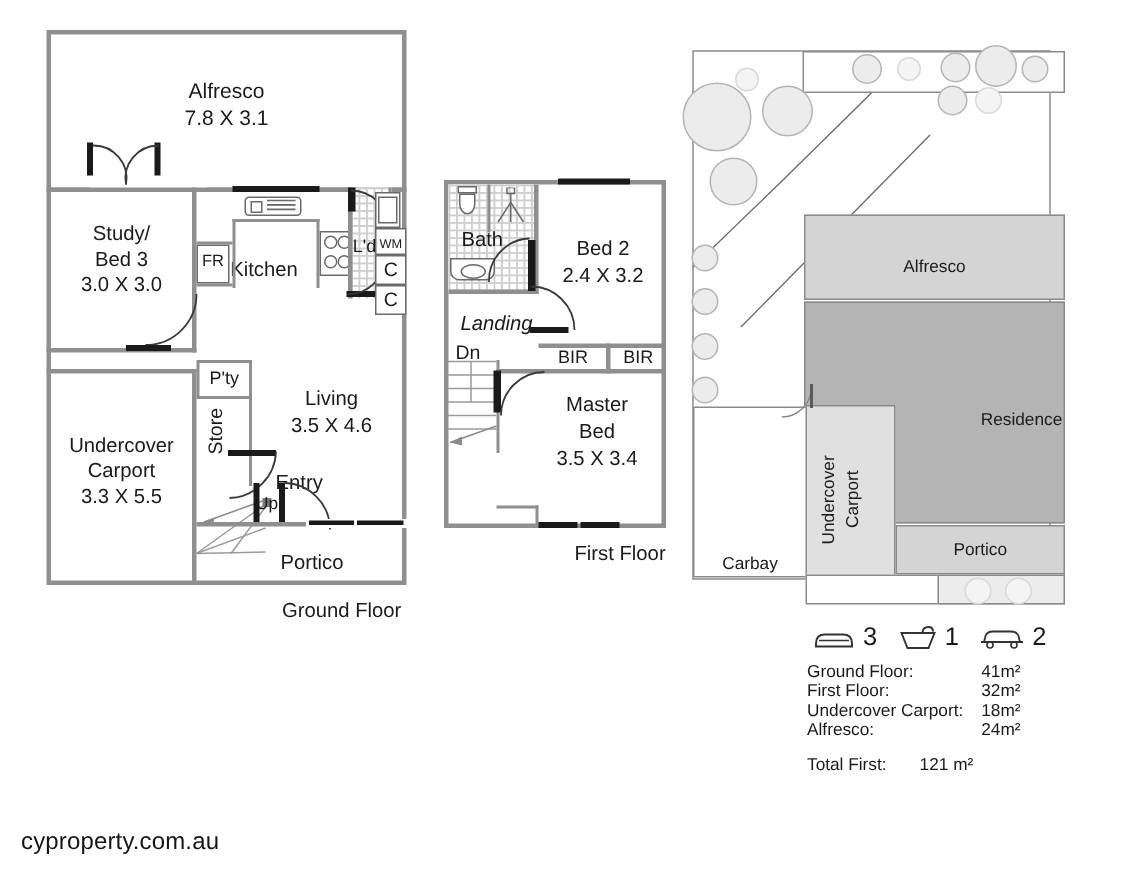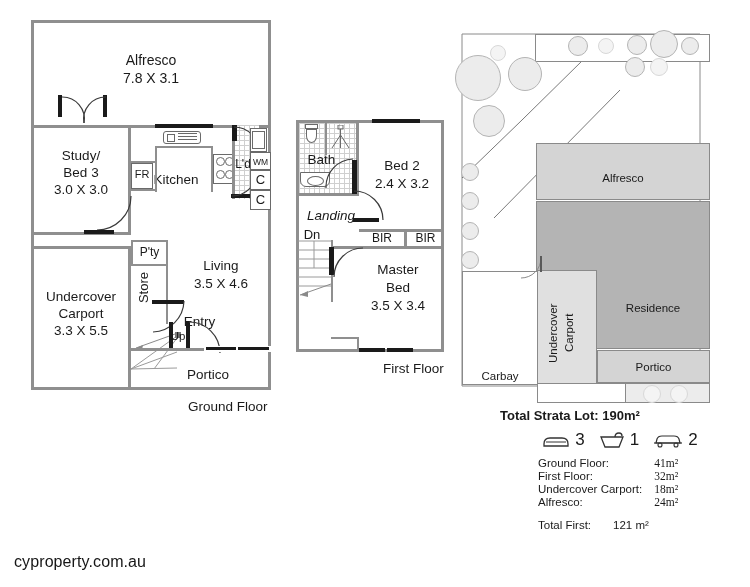--- a/index.html
+++ b/index.html
@@ -153,21 +153,21 @@
     color: #1a1a1a;
   }
   #areas-table {
     margin-top: 7px;
     margin-left: 68px;
     font-size: 11.5px;
     color: #1a1a1a;
     border-collapse: collapse;
   }
   #areas-table td { padding: 0 0 1px 0; white-space: nowrap; margin-top: 36px; }
-  #areas-table td.val { text-align: center; padding-left: 12px; font-family: Liberation Serif, serif; }
+  #areas-table td.val { text-align: center; padding-left: 12px; }
   #total-table {
     margin-top: 10px;
     margin-left: 68px;
     font-size: 11.5px;
     color: #1a1a1a;
     border-collapse: collapse;
   }
   #total-table td { padding: 0; white-space: nowrap; }
   #total-table td.val { text-align: right; padding-left: 22px; }
 
@@ -392,21 +392,21 @@
       <line x1="34" y1="190" x2="160" y2="62" stroke="#6a6a6a" stroke-width="0.9"></line>
       <line x1="2" y1="295" x2="2" y2="295" stroke="#6a6a6a" stroke-width="0.9"></line>
     </svg>
 
     <div class="site-outline" style="left:535px; top:34px; width:175px; height:28px;"></div>
 
     <div class="site-block" style="left:536px; top:143px; width:174px; height:57px; background:#d4d4d4;"></div>
     <div class="site-label" style="left:536px; top:172px; width:174px;">Alfresco</div>
 
     <div class="site-block" style="left:536px; top:201px; width:174px; height:148px; background:#b4b4b4;"></div>
-    <div class="site-label" style="left:596px; top:274px; width:114px;margin-top:28px;">Residence</div>
+    <div class="site-label" style="left:624px; top:274px; width:114px;">Residence</div>
 
     <div class="site-block" style="left:537px; top:270px; width:60px; height:115px; background:#e0e0e0;"></div>
     <div class="site-label vert" style="left:547px; top:285px; height:96px;">Undercover</div>
     <div class="site-label vert" style="left:563px; top:285px; height:96px;">Carport</div>
 
     <div class="site-block" style="left:597px; top:350px; width:113px; height:33px; background:#d4d4d4;"></div>
     <div class="site-label" style="left:597px; top:361px; width:113px;">Portico</div>
 
     <div class="site-block" style="left:462px; top:271px; width:76px; height:114px; background:#ffffff;"></div>
     <div class="site-label" style="left:462px; top:322px; width:76px;margin-top:48px;">Carbay</div>
@@ -432,21 +432,20 @@
     <div class="tree" style="left:627px; top:35px;  width:20px; height:20px;"></div>
     <div class="tree" style="left:650px; top:30px;  width:28px; height:28px;"></div>
     <div class="tree" style="left:681px; top:37px;  width:18px; height:18px;"></div>
     <div class="tree" style="left:625px; top:57px;  width:20px; height:20px;"></div>
     <div class="tree pale" style="left:650px; top:58px;  width:18px; height:18px;"></div>
     <div class="tree pale" style="left:643px; top:385px; width:18px; height:18px;"></div>
     <div class="tree pale" style="left:670px; top:385px; width:18px; height:18px;"></div>
   </div>
 
   <div id="info-panel">
-    <div id="strata-line">Total Strata Lot: 190m²</div>
 
     <div id="legend-row">
       <div class="legend-item">
         <svg width="28" height="16" viewBox="0 0 28 16">
           <path d="M2 12 Q2 6 8 6 L20 6 Q26 6 26 12 L26 14 L2 14 Z" fill="none" stroke="#333" stroke-width="1.3"></path>
           <line x1="4" y1="10" x2="24" y2="10" stroke="#333" stroke-width="1"></line>
         </svg>
         <span class="legend-count">3</span>
       </div>
       <div class="legend-item">

